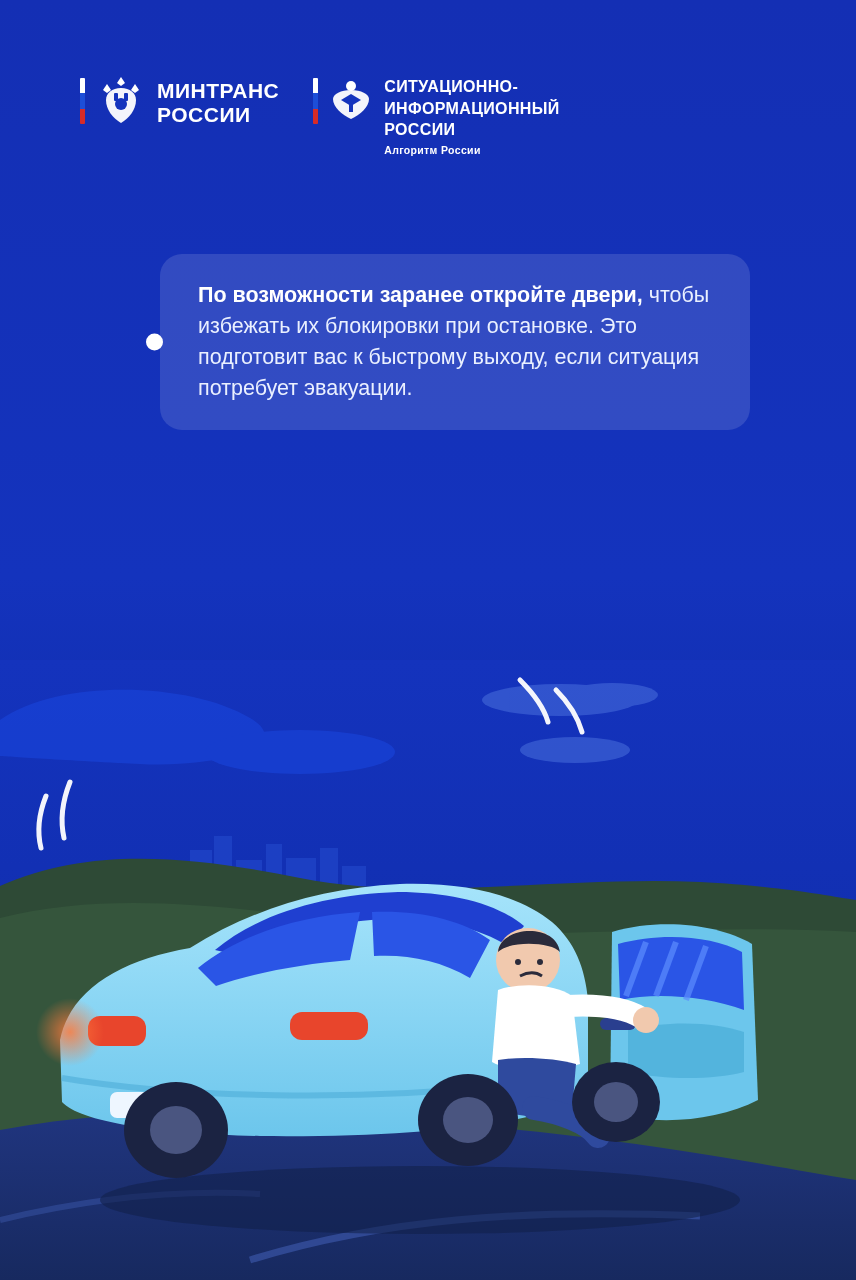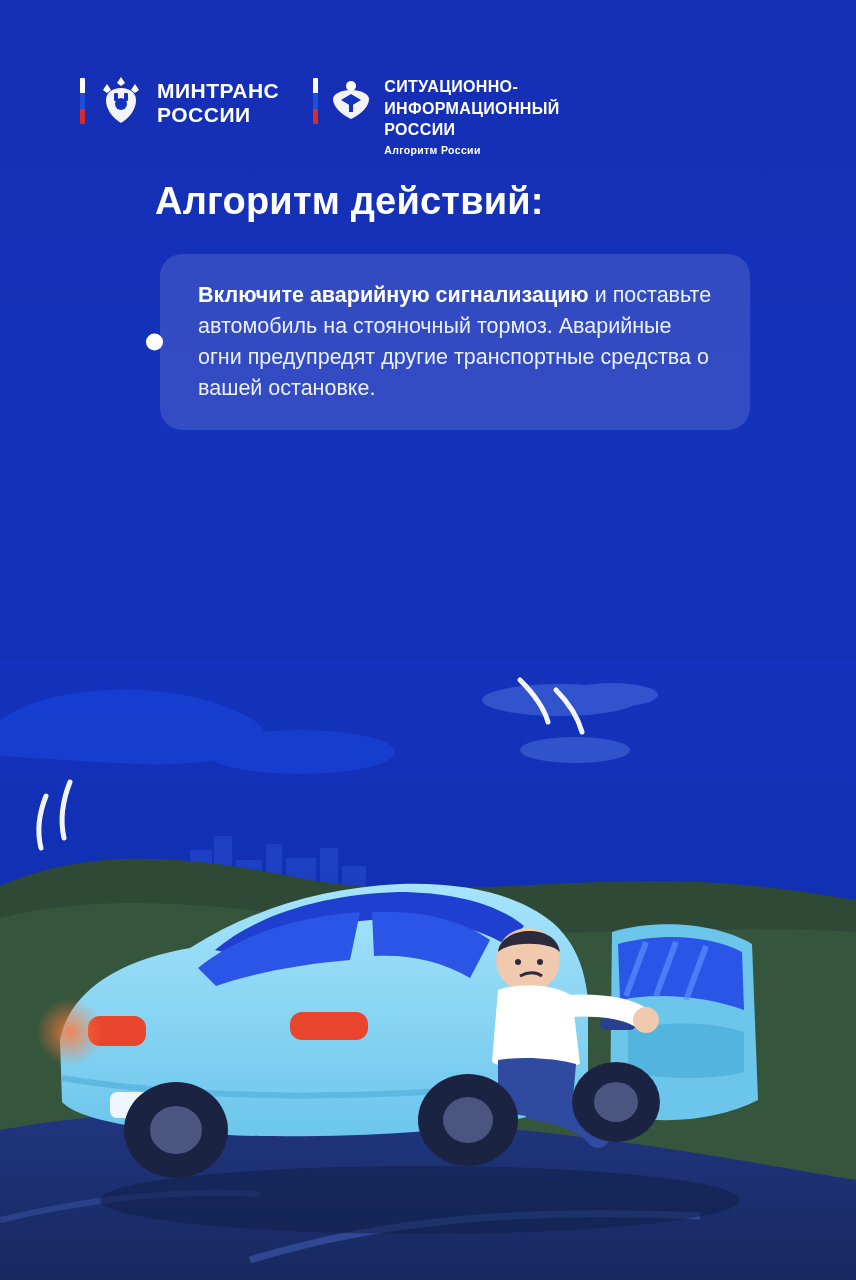--- a/index.html
+++ b/index.html
@@ -269,27 +269,26 @@
       </svg>
       <div class="logo-text sub">
         <span class="org">СИТУАЦИОННО-</span>
         <span class="org">ИНФОРМАЦИОННЫЙ</span>
         <span class="org">РОССИИ</span>
         <span class="dept">Алгоритм России</span>
       </div>
     </div>
   </div>
 
-  <h1 class="title">Алгоритм действий:</h1>
 
   <div class="cards">
-
 
     <div class="card-wrap">
       <span class="bullet"></span>
       <div class="card">
-        <b>Включите аварийную сигнализацию</b><span> и поставьте автомобиль на стояночный тормоз. Аварийные огни предупредят другие транспортные средства о вашей остановке.</span>
+        <b>По возможности заранее откройте двери,</b><span> чтобы избежать их блокировки при остановке. Это подготовит вас к быстрому выходу, если ситуация потребует эвакуации.</span>
       </div>
     </div>
 
+
   </div>
 
 </div>
 
 </body></html>

